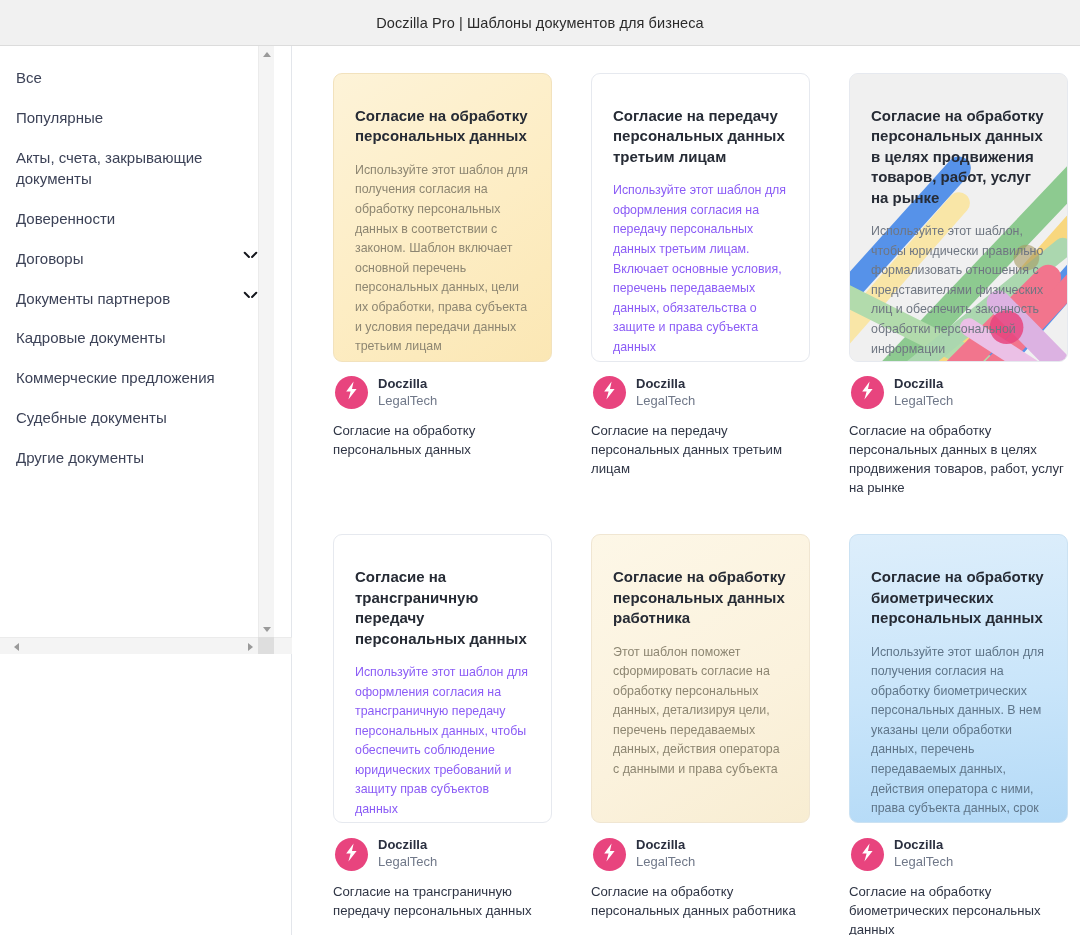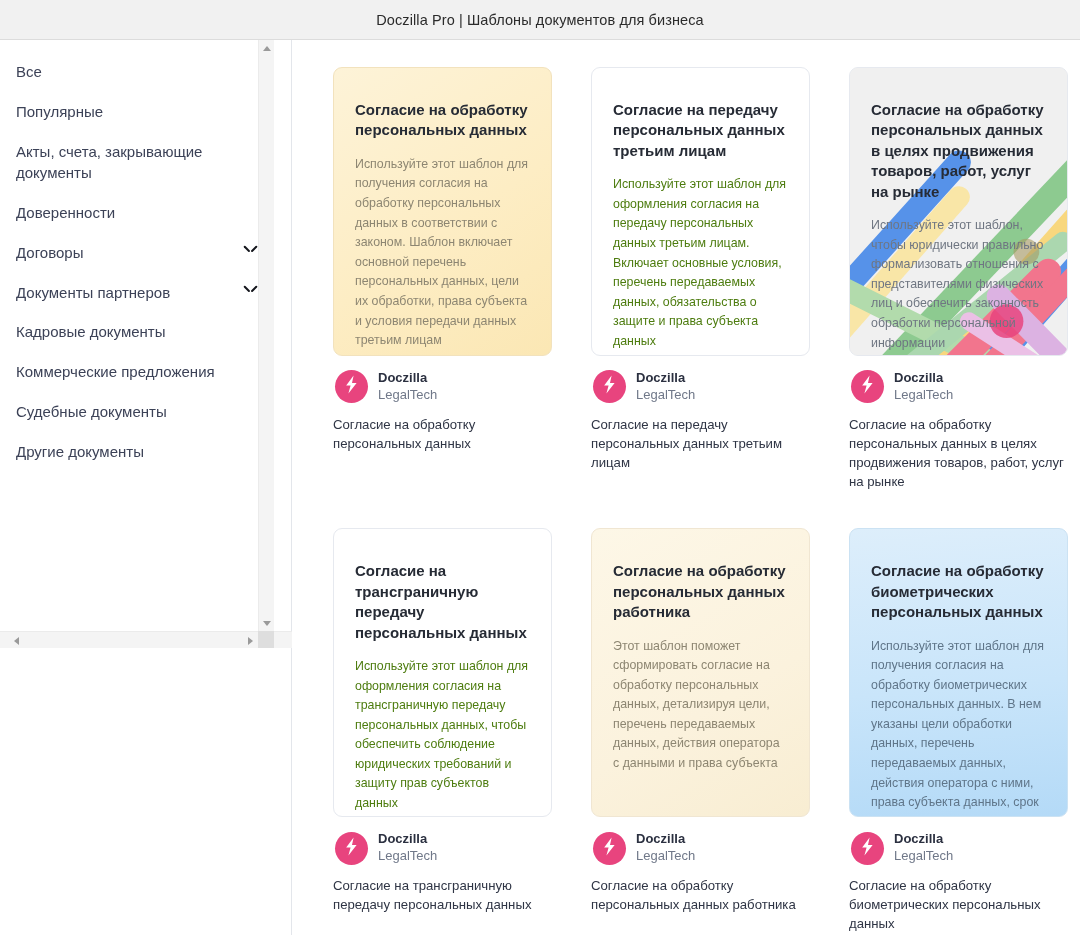--- a/index.html
+++ b/index.html
@@ -4,21 +4,21 @@
 <style>
   * { box-sizing: border-box; margin: 0; padding: 0; }
   html, body {
     width: 1080px; height: 935px;
     font-family: "Liberation Sans", "DejaVu Sans", sans-serif;
     background: #ffffff; overflow: hidden;
   }
 
   
   .header {
-    height: 40px;
+    height: 46px;
     background: #f1f1f1;
     border-bottom: 1px solid #dcdcdc;
     display: flex; align-items: center; justify-content: center;
   }
   .header-title {
     font-size: 14.5px; color: #2b2b2b; letter-spacing: .1px;
   }
 
   
   .app { display: flex; height: 902px; }
@@ -137,21 +137,21 @@
   }
   .card.pattern { background: #f0f0f0; }
   .card-bg { position: absolute; inset: 0; z-index: 0; }
   .card-body { position: relative; z-index: 1; }
 
   .card-title {
     font-size: 15px; font-weight: bold; line-height: 1.36;
     color: #262b35; margin-bottom: 14px;
   }
   .card-desc {
-    font-size: 12.4px; line-height: 1.58; color: #4d7c0f;
+    font-size: 12.4px; line-height: 1.58; color: #8b5cf6;
   }
   .card.pattern .card-desc { color: #6f7682; }
   .card.blue .card-desc { color: #5f7589; }
   .card.yellow .card-desc, .card.cream .card-desc { color: #8d8672; }
 
   .meta {
     display: flex; align-items: center; gap: 10px;
     margin: 14px 0 0 2px;
   }
   .avatar {

